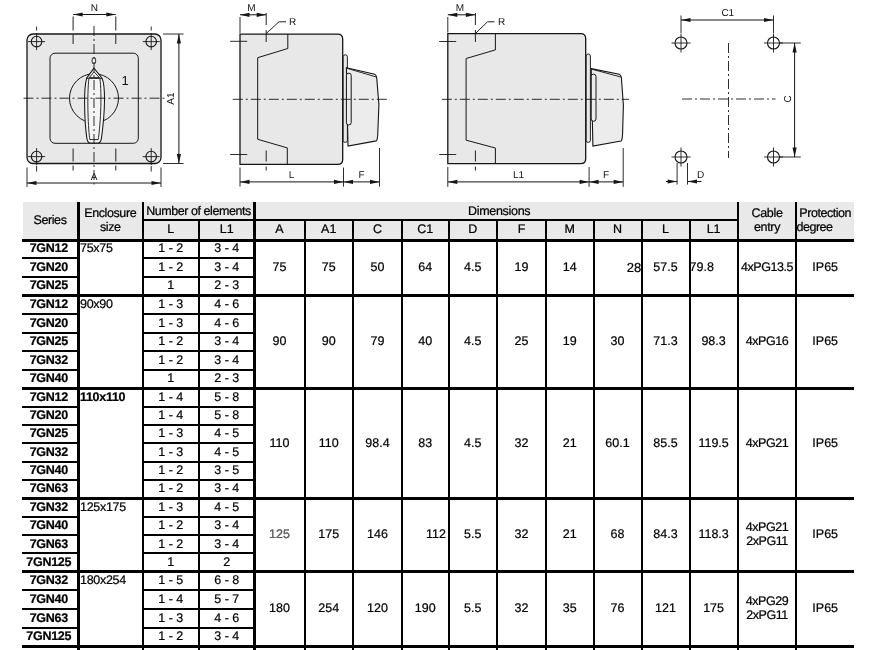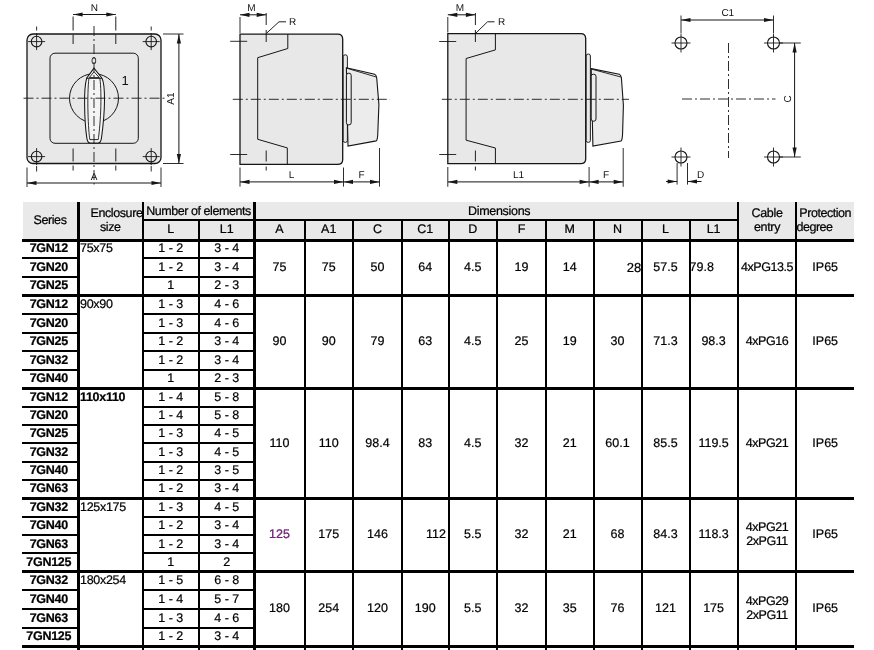--- a/index.html
+++ b/index.html
@@ -281,21 +281,21 @@
         <line x1="687.5" y1="163.0" x2="687.5" y2="184.6" stroke="#161616" stroke-width="0.9"></line>
         <line x1="666.0" y1="181.5" x2="677.1" y2="181.5" stroke="#161616" stroke-width="1.0"></line>
         <line x1="687.5" y1="181.5" x2="701.5" y2="181.5" stroke="#161616" stroke-width="1.0"></line>
         <polygon points="677.1,181.5 667.6,179.4 667.6,183.6" fill="#161616"></polygon>
         <polygon points="687.5,181.5 697.0,179.4 697.0,183.6" fill="#161616"></polygon>
         <text x="700.5" y="178" font-size="10" text-anchor="middle" font-weight="normal" fill="#111">D</text>
       </g>
     </svg>
 <div style="position:absolute;left:23px;top:202.0px;width:831.0px;height:38.0px;background:#e9e9e9"></div>
     <div style="position:absolute;left:22.0px;top:213.25px;width:56.0px;height:15.5px;line-height:15.5px;font-size:12.5px;font-weight:normal;text-align:center;color:#000;white-space:nowrap;letter-spacing:-0.4px">Series</div>
-    <div style="position:absolute;left:78.0px;top:205.75px;width:64.5px;height:15.5px;line-height:15.5px;font-size:12.5px;font-weight:normal;text-align:right;color:#000;white-space:nowrap;letter-spacing:-0.4px">Enclosure</div>
+    <div style="position:absolute;left:78.0px;top:205.75px;width:64.5px;height:15.5px;line-height:15.5px;font-size:12.5px;font-weight:normal;text-align:center;color:#000;white-space:nowrap;letter-spacing:-0.4px">Enclosure</div>
     <div style="position:absolute;left:78.0px;top:219.75px;width:64.5px;height:15.5px;line-height:15.5px;font-size:12.5px;font-weight:normal;text-align:center;color:#000;white-space:nowrap;letter-spacing:-0.4px">size</div>
     <div style="position:absolute;left:142.5px;top:203.65px;width:112.0px;height:15.5px;line-height:15.5px;font-size:12.5px;font-weight:normal;text-align:center;color:#000;white-space:nowrap;letter-spacing:-0.45px">Number of elements</div>
     <div style="position:absolute;left:142.5px;top:222.15px;width:56.5px;height:15.5px;line-height:15.5px;font-size:12.5px;font-weight:normal;text-align:center;color:#000;white-space:nowrap">L</div>
     <div style="position:absolute;left:199.0px;top:222.15px;width:55.5px;height:15.5px;line-height:15.5px;font-size:12.5px;font-weight:normal;text-align:center;color:#000;white-space:nowrap">L1</div>
     <div style="position:absolute;left:260.5px;top:203.65px;width:477.2px;height:15.5px;line-height:15.5px;font-size:12.5px;font-weight:normal;text-align:center;color:#000;white-space:nowrap;letter-spacing:-0.3px">Dimensions</div>
     <div style="position:absolute;left:254.5px;top:222.15px;width:50.0px;height:15.5px;line-height:15.5px;font-size:12.5px;font-weight:normal;text-align:center;color:#000;white-space:nowrap">A</div>
     <div style="position:absolute;left:304.5px;top:222.15px;width:48.5px;height:15.5px;line-height:15.5px;font-size:12.5px;font-weight:normal;text-align:center;color:#000;white-space:nowrap">A1</div>
     <div style="position:absolute;left:353.0px;top:222.15px;width:49.0px;height:15.5px;line-height:15.5px;font-size:12.5px;font-weight:normal;text-align:center;color:#000;white-space:nowrap">C</div>
     <div style="position:absolute;left:402.0px;top:222.15px;width:46.5px;height:15.5px;line-height:15.5px;font-size:12.5px;font-weight:normal;text-align:center;color:#000;white-space:nowrap">C1</div>
     <div style="position:absolute;left:448.5px;top:222.15px;width:48.5px;height:15.5px;line-height:15.5px;font-size:12.5px;font-weight:normal;text-align:center;color:#000;white-space:nowrap">D</div>
@@ -342,21 +342,21 @@
     <div style="position:absolute;left:199.0px;top:334.15px;width:55.5px;height:15.5px;line-height:15.5px;font-size:12.5px;font-weight:normal;text-align:center;color:#000;white-space:nowrap">3 - 4</div>
     <div style="position:absolute;left:22.0px;top:352.75px;width:53.5px;height:15.5px;line-height:15.5px;font-size:12.5px;font-weight:bold;text-align:center;color:#000;white-space:nowrap;letter-spacing:-0.3px">7GN32</div>
     <div style="position:absolute;left:142.5px;top:352.75px;width:56.5px;height:15.5px;line-height:15.5px;font-size:12.5px;font-weight:normal;text-align:center;color:#000;white-space:nowrap">1 - 2</div>
     <div style="position:absolute;left:199.0px;top:352.75px;width:55.5px;height:15.5px;line-height:15.5px;font-size:12.5px;font-weight:normal;text-align:center;color:#000;white-space:nowrap">3 - 4</div>
     <div style="position:absolute;left:22.0px;top:371.35px;width:53.5px;height:15.5px;line-height:15.5px;font-size:12.5px;font-weight:bold;text-align:center;color:#000;white-space:nowrap;letter-spacing:-0.3px">7GN40</div>
     <div style="position:absolute;left:142.5px;top:371.35px;width:56.5px;height:15.5px;line-height:15.5px;font-size:12.5px;font-weight:normal;text-align:center;color:#000;white-space:nowrap">1</div>
     <div style="position:absolute;left:199.0px;top:371.35px;width:55.5px;height:15.5px;line-height:15.5px;font-size:12.5px;font-weight:normal;text-align:center;color:#000;white-space:nowrap">2 - 3</div>
     <div style="position:absolute;left:254.5px;top:334.15px;width:50.0px;height:15.5px;line-height:15.5px;font-size:12.5px;font-weight:normal;text-align:center;color:#000;white-space:nowrap">90</div>
     <div style="position:absolute;left:304.5px;top:334.15px;width:48.5px;height:15.5px;line-height:15.5px;font-size:12.5px;font-weight:normal;text-align:center;color:#000;white-space:nowrap">90</div>
     <div style="position:absolute;left:353.0px;top:334.15px;width:49.0px;height:15.5px;line-height:15.5px;font-size:12.5px;font-weight:normal;text-align:center;color:#000;white-space:nowrap">79</div>
-    <div style="position:absolute;left:402.0px;top:334.15px;width:46.5px;height:15.5px;line-height:15.5px;font-size:12.5px;font-weight:normal;text-align:center;color:#000;white-space:nowrap">63</div>
+    <div style="position:absolute;left:402.0px;top:334.15px;width:46.5px;height:15.5px;line-height:15.5px;font-size:12.5px;font-weight:normal;text-align:center;color:#000;white-space:nowrap">40</div>
     <div style="position:absolute;left:448.5px;top:334.15px;width:48.5px;height:15.5px;line-height:15.5px;font-size:12.5px;font-weight:normal;text-align:center;color:#000;white-space:nowrap">4.5</div>
     <div style="position:absolute;left:497.0px;top:334.15px;width:49.0px;height:15.5px;line-height:15.5px;font-size:12.5px;font-weight:normal;text-align:center;color:#000;white-space:nowrap">25</div>
     <div style="position:absolute;left:546.0px;top:334.15px;width:47.5px;height:15.5px;line-height:15.5px;font-size:12.5px;font-weight:normal;text-align:center;color:#000;white-space:nowrap">19</div>
     <div style="position:absolute;left:593.5px;top:334.15px;width:48.0px;height:15.5px;line-height:15.5px;font-size:12.5px;font-weight:normal;text-align:center;color:#000;white-space:nowrap">30</div>
     <div style="position:absolute;left:641.5px;top:334.15px;width:48.0px;height:15.5px;line-height:15.5px;font-size:12.5px;font-weight:normal;text-align:center;color:#000;white-space:nowrap">71.3</div>
     <div style="position:absolute;left:689.5px;top:334.15px;width:48.2px;height:15.5px;line-height:15.5px;font-size:12.5px;font-weight:normal;text-align:center;color:#000;white-space:nowrap">98.3</div>
     <div style="position:absolute;left:737.7px;top:334.15px;width:58.7px;height:15.5px;line-height:15.5px;font-size:12.5px;font-weight:normal;text-align:center;color:#000;white-space:nowrap;letter-spacing:-0.45px">4xPG16</div>
     <div style="position:absolute;left:796.4px;top:334.15px;width:57.6px;height:15.5px;line-height:15.5px;font-size:12.5px;font-weight:normal;text-align:center;color:#000;white-space:nowrap">IP65</div>
     <div style="position:absolute;left:80.0px;top:389.80px;width:62.5px;height:15.5px;line-height:15.5px;font-size:12.5px;font-weight:bold;text-align:left;color:#000;white-space:nowrap;letter-spacing:-0.3px">110x110</div>
     <div style="position:absolute;left:22.0px;top:389.80px;width:53.5px;height:15.5px;line-height:15.5px;font-size:12.5px;font-weight:bold;text-align:center;color:#000;white-space:nowrap;letter-spacing:-0.3px">7GN12</div>
@@ -395,21 +395,21 @@
     <div style="position:absolute;left:199.0px;top:499.66px;width:55.5px;height:15.5px;line-height:15.5px;font-size:12.5px;font-weight:normal;text-align:center;color:#000;white-space:nowrap">4 - 5</div>
     <div style="position:absolute;left:22.0px;top:518.09px;width:53.5px;height:15.5px;line-height:15.5px;font-size:12.5px;font-weight:bold;text-align:center;color:#000;white-space:nowrap;letter-spacing:-0.3px">7GN40</div>
     <div style="position:absolute;left:142.5px;top:518.09px;width:56.5px;height:15.5px;line-height:15.5px;font-size:12.5px;font-weight:normal;text-align:center;color:#000;white-space:nowrap">1 - 2</div>
     <div style="position:absolute;left:199.0px;top:518.09px;width:55.5px;height:15.5px;line-height:15.5px;font-size:12.5px;font-weight:normal;text-align:center;color:#000;white-space:nowrap">3 - 4</div>
     <div style="position:absolute;left:22.0px;top:536.51px;width:53.5px;height:15.5px;line-height:15.5px;font-size:12.5px;font-weight:bold;text-align:center;color:#000;white-space:nowrap;letter-spacing:-0.3px">7GN63</div>
     <div style="position:absolute;left:142.5px;top:536.51px;width:56.5px;height:15.5px;line-height:15.5px;font-size:12.5px;font-weight:normal;text-align:center;color:#000;white-space:nowrap">1 - 2</div>
     <div style="position:absolute;left:199.0px;top:536.51px;width:55.5px;height:15.5px;line-height:15.5px;font-size:12.5px;font-weight:normal;text-align:center;color:#000;white-space:nowrap">3 - 4</div>
     <div style="position:absolute;left:22.0px;top:554.94px;width:53.5px;height:15.5px;line-height:15.5px;font-size:12.5px;font-weight:bold;text-align:center;color:#000;white-space:nowrap;letter-spacing:-0.3px">7GN125</div>
     <div style="position:absolute;left:142.5px;top:554.94px;width:56.5px;height:15.5px;line-height:15.5px;font-size:12.5px;font-weight:normal;text-align:center;color:#000;white-space:nowrap">1</div>
     <div style="position:absolute;left:199.0px;top:554.94px;width:55.5px;height:15.5px;line-height:15.5px;font-size:12.5px;font-weight:normal;text-align:center;color:#000;white-space:nowrap">2</div>
-    <div style="position:absolute;left:254.5px;top:527.30px;width:50.0px;height:15.5px;line-height:15.5px;font-size:12.5px;font-weight:normal;text-align:center;color:#a21caf;white-space:nowrap">125</div>
+    <div style="position:absolute;left:254.5px;top:527.30px;width:50.0px;height:15.5px;line-height:15.5px;font-size:12.5px;font-weight:normal;text-align:center;color:#737373;white-space:nowrap">125</div>
     <div style="position:absolute;left:304.5px;top:527.30px;width:48.5px;height:15.5px;line-height:15.5px;font-size:12.5px;font-weight:normal;text-align:center;color:#000;white-space:nowrap">175</div>
     <div style="position:absolute;left:353.0px;top:527.30px;width:49.0px;height:15.5px;line-height:15.5px;font-size:12.5px;font-weight:normal;text-align:center;color:#000;white-space:nowrap">146</div>
     <div style="position:absolute;left:402.0px;top:527.30px;width:68px;height:15.5px;line-height:15.5px;font-size:12.5px;font-weight:normal;text-align:center;color:#000;white-space:nowrap">112</div>
     <div style="position:absolute;left:448.5px;top:527.30px;width:48.5px;height:15.5px;line-height:15.5px;font-size:12.5px;font-weight:normal;text-align:center;color:#000;white-space:nowrap">5.5</div>
     <div style="position:absolute;left:497.0px;top:527.30px;width:49.0px;height:15.5px;line-height:15.5px;font-size:12.5px;font-weight:normal;text-align:center;color:#000;white-space:nowrap">32</div>
     <div style="position:absolute;left:546.0px;top:527.30px;width:47.5px;height:15.5px;line-height:15.5px;font-size:12.5px;font-weight:normal;text-align:center;color:#000;white-space:nowrap">21</div>
     <div style="position:absolute;left:593.5px;top:527.30px;width:48.0px;height:15.5px;line-height:15.5px;font-size:12.5px;font-weight:normal;text-align:center;color:#000;white-space:nowrap">68</div>
     <div style="position:absolute;left:641.5px;top:527.30px;width:48.0px;height:15.5px;line-height:15.5px;font-size:12.5px;font-weight:normal;text-align:center;color:#000;white-space:nowrap">84.3</div>
     <div style="position:absolute;left:689.5px;top:527.30px;width:48.2px;height:15.5px;line-height:15.5px;font-size:12.5px;font-weight:normal;text-align:center;color:#000;white-space:nowrap">118.3</div>
     <div style="position:absolute;left:737.7px;top:520.30px;width:58.7px;height:15.5px;line-height:15.5px;font-size:12.5px;font-weight:normal;text-align:center;color:#000;white-space:nowrap;letter-spacing:-0.45px">4xPG21</div>

